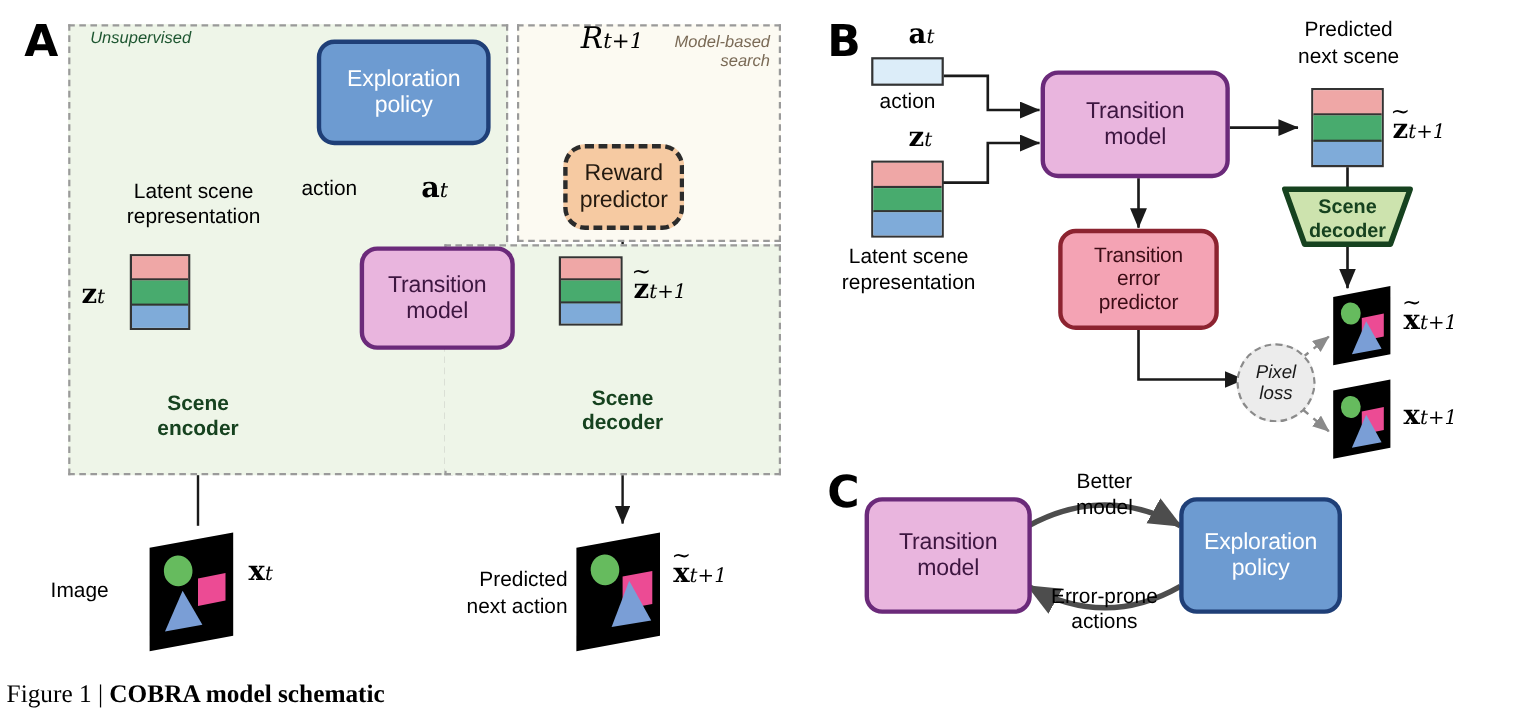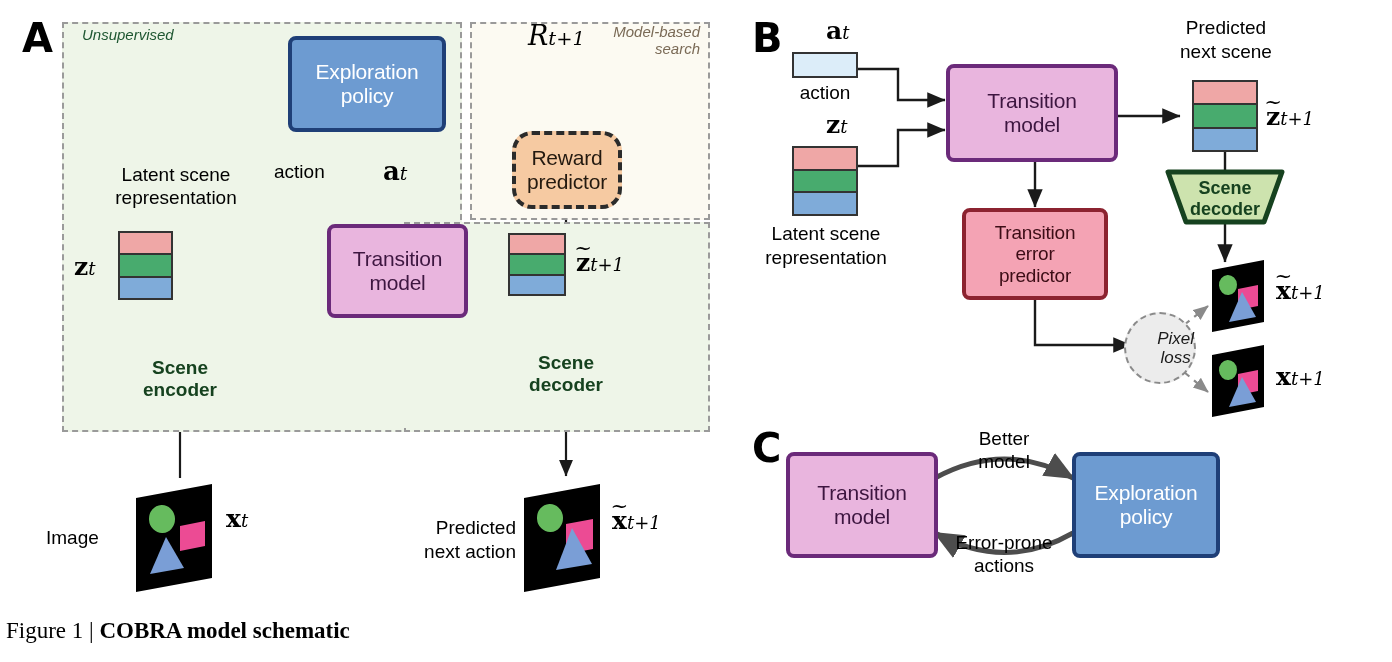--- a/index.html
+++ b/index.html
@@ -49,21 +49,21 @@
   .label-unsup { color: #1e5631; }
   .label-mbs   { color: #7a6a56; text-align: right; }
 
   
   .module {
     box-sizing: border-box;
     display: flex;
     align-items: center;
     justify-content: center;
     text-align: center;
-    border-radius: 8px;
+    border-radius: 16px;
     font-size: 21px;
     line-height: 1.12;
     font-weight: 400;
     letter-spacing: -0.2px;
   }
   .mod-explore {
     background: #6d9bd1;
     border: 4px solid #1f3f77;
     color: #ffffff;
   }
@@ -138,21 +138,21 @@
   }
 
   
   .ploss {
     box-sizing: border-box;
     border-radius: 50%;
     background: #ececec;
     border: 2px dashed #8a8a8a;
     display: flex;
     align-items: center;
-    justify-content: flex-end;
+    justify-content: center;
     text-align: center;
     font-style: italic;
     font-size: 17px;
     line-height: 1.12;
     color: #1a1a1a;
   }
 
   
   .caption {
     position: absolute;
@@ -317,21 +317,21 @@
 
   <div class="abs region region-unsup" style="left:62px; top:22px; width:400px; height:410px;"></div>
 
   <div class="abs region region-unsup" style="left:404px; top:222px; width:306px; height:210px;"></div>
 
   <div class="abs" style="left:404px; top:226px; width:60px; height:202px; background:#eef5e8;"></div>
 
   <div class="abs region region-mbs" style="left:470px; top:22px; width:240px; height:198px;"></div>
 
   <div class="abs region-label label-unsup" style="left:82px; top:26px;">Unsupervised</div>
-  <div class="abs region-label label-mbs" style="left:560px; top:23px; width:140px;">
+  <div class="abs region-label label-mbs" style="left:560px; top:30px; width:140px;">
     <span>Model-based</span><br>
     <span>search</span>
   </div>
 
   <div class="abs module mod-explore" style="left:288px; top:36px; width:158px; height:96px;">
     <div>
       <span>Exploration</span><br>
       <span>policy</span>
     </div>
   </div>

